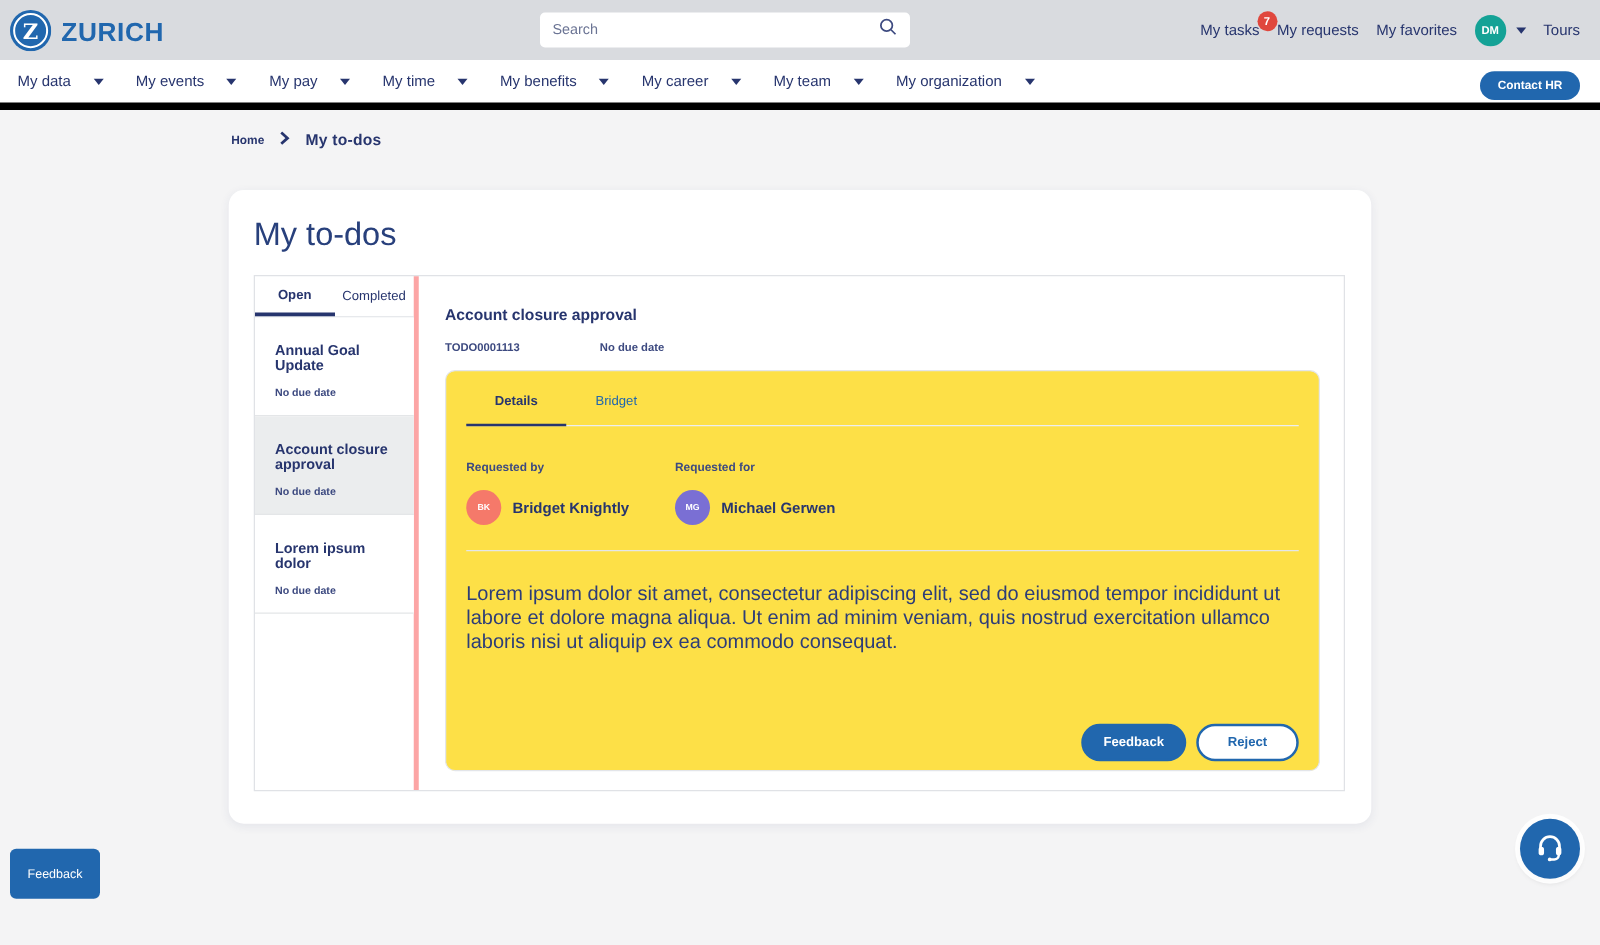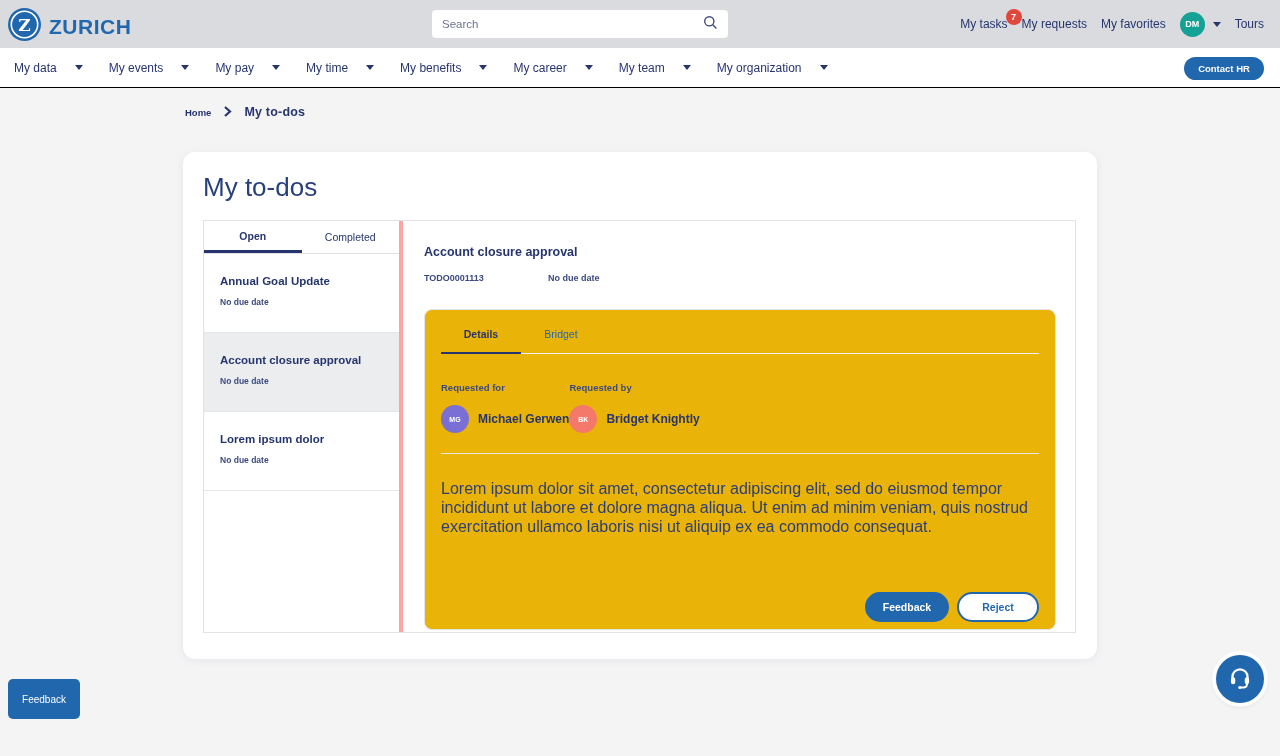--- a/index.html
+++ b/index.html
@@ -43,21 +43,21 @@
     font-size:9px; font-weight:bold; display:flex; align-items:center; justify-content:center;
   }
   .caret {
     width:0; height:0; border-left:4.5px solid transparent; border-right:4.5px solid transparent;
     border-top:5.5px solid #27356e; display:inline-block;
   }
 
   
   .nav-bar {
     position:absolute; top:48px; left:0; width:1280px; height:40px;
-    background:#fff; border-bottom:1px solid #000000;
+    background:#fff; border-bottom:6px solid #000000;
     display:flex; align-items:center; padding-left:14px; gap:26px;
   }
   .nav-item { display:flex; align-items:center; gap:18px; font-size:12px; color:#27356e; cursor:pointer; }
   .contact-hr {
     position:absolute; right:16px; top:9px; width:80px; height:23px; border-radius:12px;
     background:#2167ae; color:#fff; border:none; font-size:9.5px; font-weight:bold;
     font-family:"Liberation Sans", sans-serif; cursor:pointer;
   }
 
   
@@ -93,22 +93,22 @@
   .todo-title { font-size:11.5px; font-weight:bold; color:#27356e; }
   .todo-due { font-size:8.5px; font-weight:bold; color:#3d4a80; margin-top:10px; }
 
   
   .detail-col { flex:1; padding:24px 19px 0 21px; }
   .detail-title { font-size:12.5px; font-weight:bold; color:#27356e; }
   .detail-meta { display:flex; gap:64px; margin-top:14px; }
   .detail-id, .detail-due { font-size:9px; font-weight:bold; color:#3d4a80; }
 
   .inner-card {
-    margin-top:26px; width:632px; height:321px;
-    border:1px solid #e3e5e9; border-radius:8px; background:#eab308;
+    margin-top:13px; width:700px; height:321px;
+    border:1px solid #e3e5e9; border-radius:8px; background:#fde047;
     padding:18px 16px 0 16px; display:flex; flex-direction:column;
   }
   .inner-tabs { display:flex; border-bottom:1px solid #eceef0; }
   .inner-tab {
     width:80px; text-align:center; font-size:10.5px; padding-bottom:12px; cursor:pointer;
   }
   .inner-tab.active { color:#27356e; font-weight:bold; border-bottom:2px solid #27356e; margin-bottom:-1px; }
   .inner-tab.inactive { color:#2167ae; }
 
   .req-row { display:flex; margin-top:28px; }
@@ -266,32 +266,32 @@
         <span class="detail-due">No due date</span>
       </div>
 
       <div class="inner-card">
         <div class="inner-tabs">
           <div class="inner-tab active">Details</div>
           <div class="inner-tab inactive">Bridget</div>
         </div>
 
         <div class="req-row">
+          <div class="req-block first">
+            <span class="req-label">Requested by</span>
+            <span class="req-person">
+              <span class="req-avatar by">BK</span>
+              <span class="req-name">Bridget Knightly</span>
+            </span>
+          </div>
           <div class="req-block">
             <span class="req-label">Requested for</span>
             <span class="req-person">
               <span class="req-avatar for">MG</span>
               <span class="req-name">Michael Gerwen</span>
-            </span>
-          </div>
-          <div class="req-block first">
-            <span class="req-label">Requested by</span>
-            <span class="req-person">
-              <span class="req-avatar by">BK</span>
-              <span class="req-name">Bridget Knightly</span>
             </span>
           </div>
         </div>
 
         <div class="divider"></div>
 
         <div class="description">Lorem ipsum dolor sit amet, consectetur adipiscing elit, sed do eiusmod tempor incididunt ut labore et dolore magna aliqua. Ut enim ad minim veniam, quis nostrud exercitation ullamco laboris nisi ut aliquip ex ea commodo consequat.</div>
 
         <div class="btn-row">
           <button class="btn btn-approve">Feedback</button>

